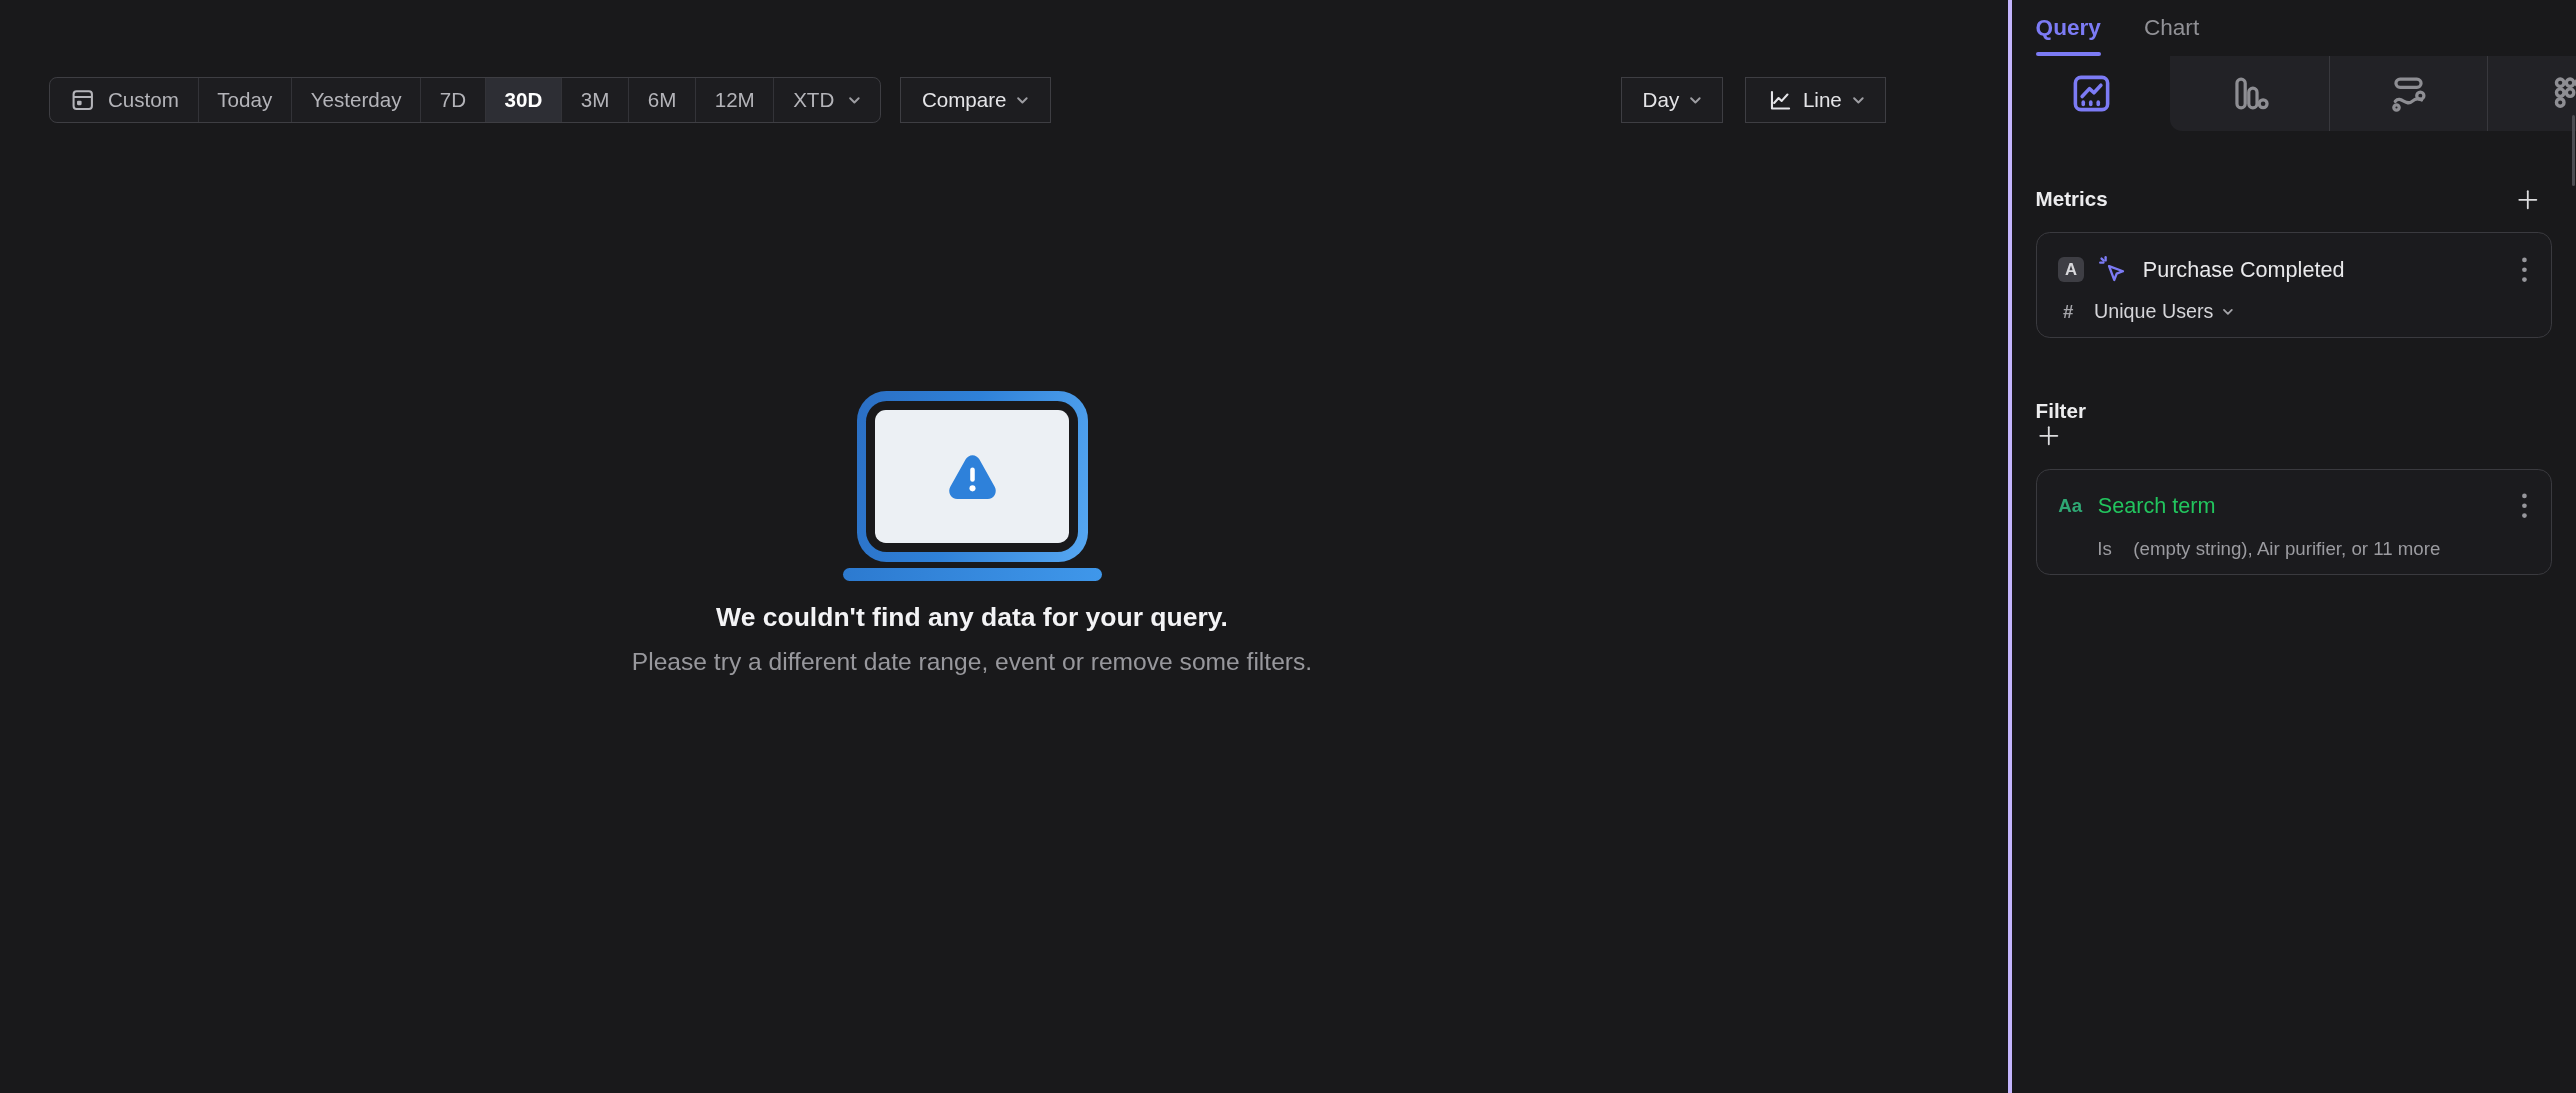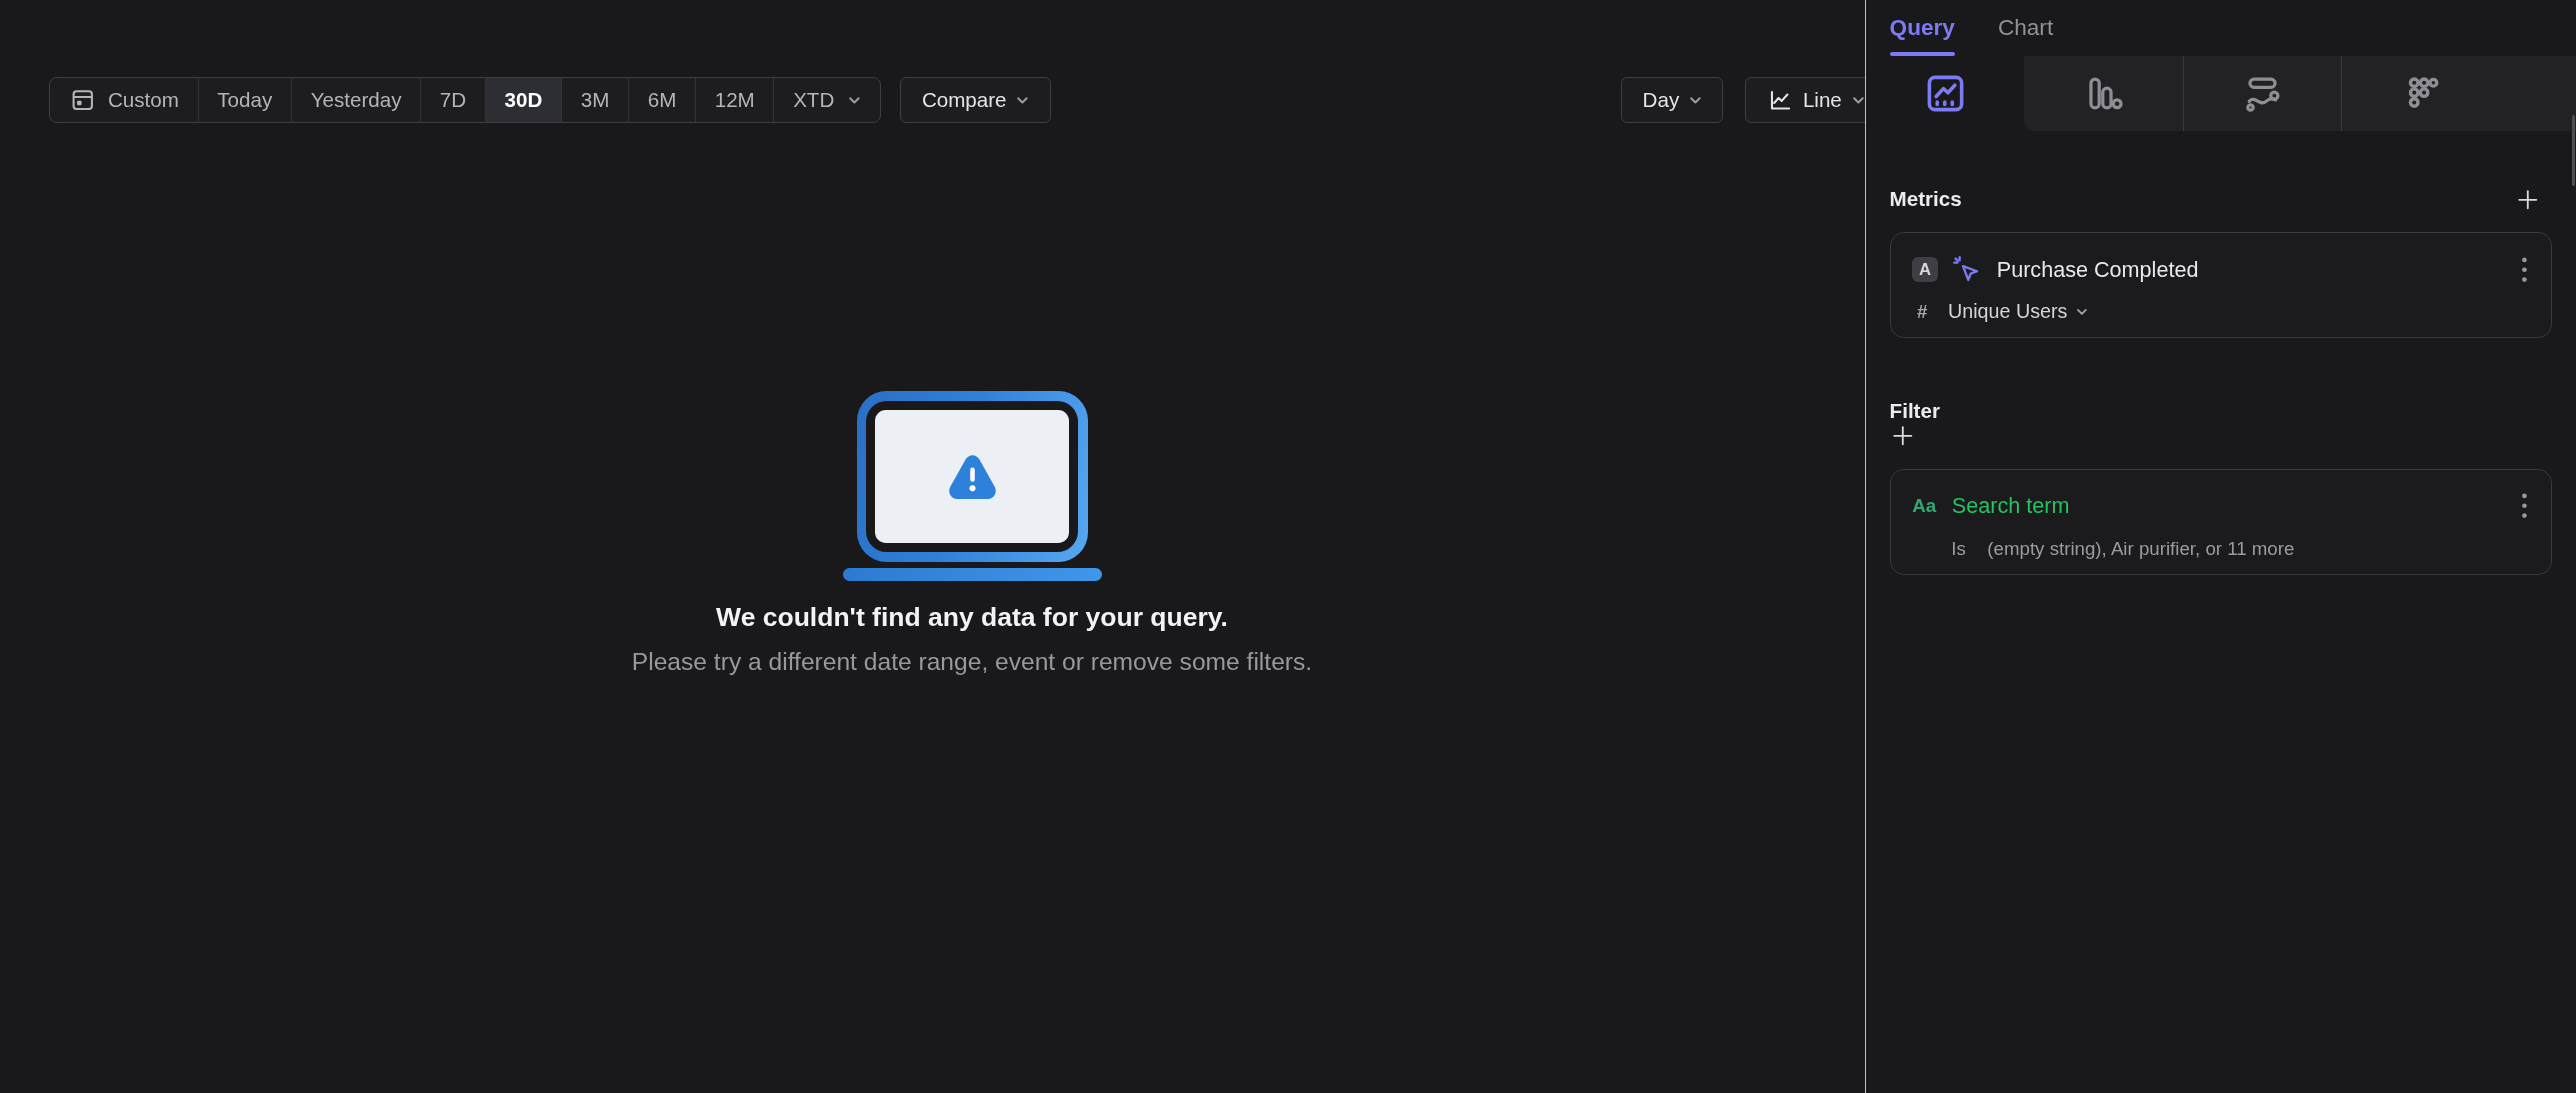--- a/index.html
+++ b/index.html
@@ -31,21 +31,21 @@
     display:flex; align-items:center; gap:11.8px; padding:0 18.7px;
     font-size:20.6px; color:#b4b4b9; cursor:pointer; white-space:nowrap;
     border-left:1px solid #333338; background:transparent; border-top:none; border-bottom:none; border-right:none;
   }
   .seg:first-child { border-left:none; }
   .seg.selected { background:#2d2e34; color:#ffffff; font-weight:600; }
   .seg .chev { margin-left:2px; }
 
   .btn {
     display:inline-flex; align-items:center; gap:9.8px; height:46px; padding:0 20.6px;
-    background:#1d1d20; border:1px solid #3e3e43; border-radius:6px;
+    background:#1d1d20; border:1px solid #3e3e43; border-radius:0;
     font-size:20.6px; color:#e4e4e7; cursor:pointer; white-space:nowrap;
   }
   .chev { color:#9d9da2; }
 
   
   .empty-state {
     position:absolute; top:391px; left:0; width:100%;
     display:flex; flex-direction:column; align-items:center;
   }
   .laptop-shell {
@@ -61,22 +61,22 @@
   }
   .laptop-base {
     width:259px; height:12.8px; border-radius:6.9px; margin-top:5.9px;
     background:linear-gradient(90deg,#2c7ad0,#3f97ea);
   }
   .empty-title { margin-top:21.6px; font-size:26.5px; font-weight:700; color:#f3f3f5; }
   .empty-subtitle { margin-top:14.7px; font-size:24.6px; color:#98989d; }
 
   
   .query-panel {
-    position:absolute; right:0; top:0; width:711px; height:1093px;
-    background:#19191b; border-left:1px solid #c4b5fd;
+    position:absolute; right:0; top:0; width:568px; height:1093px;
+    background:#19191b; border-left:4px solid #c4b5fd;
   }
   .panel-tabs {
     height:56px; padding-left:23.6px; display:flex; align-items:stretch; gap:43px;
   }
   .panel-tab {
     display:flex; align-items:center; font-size:22.6px; color:#919196;
     position:relative; cursor:pointer;
   }
   .panel-tab.active { color:#7c7bf5; font-weight:600; }
   .panel-tab.active::after {

